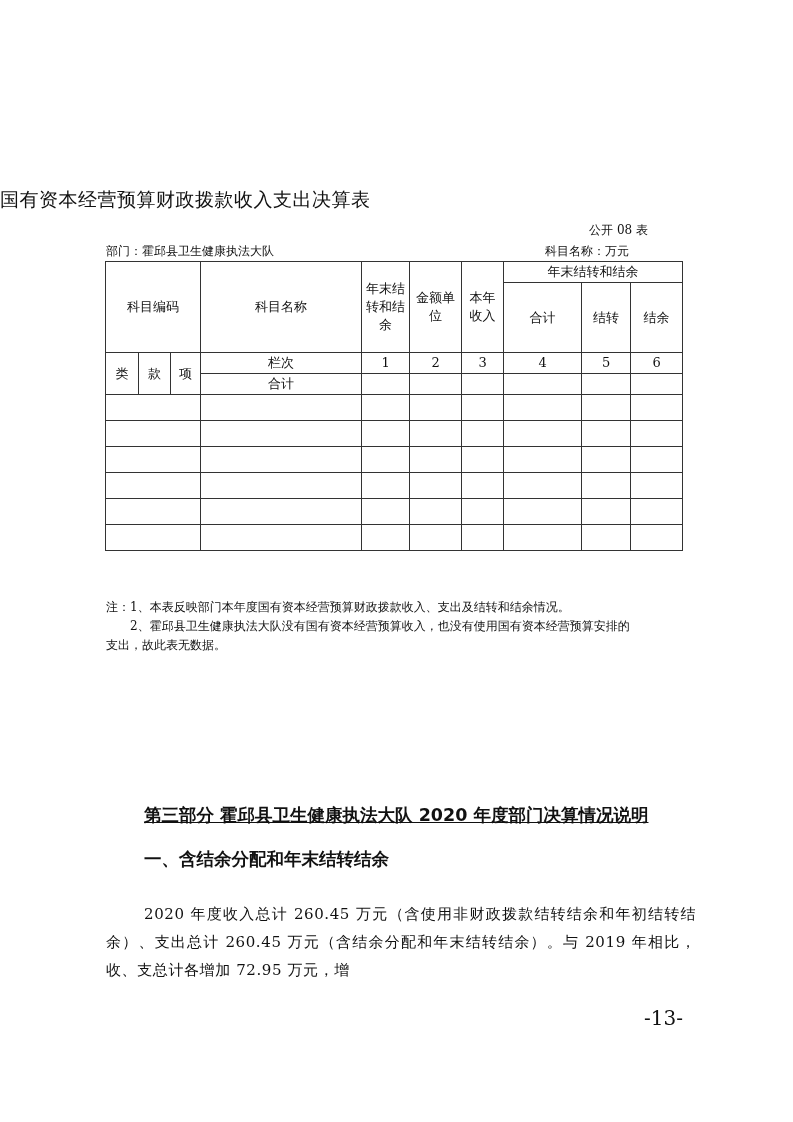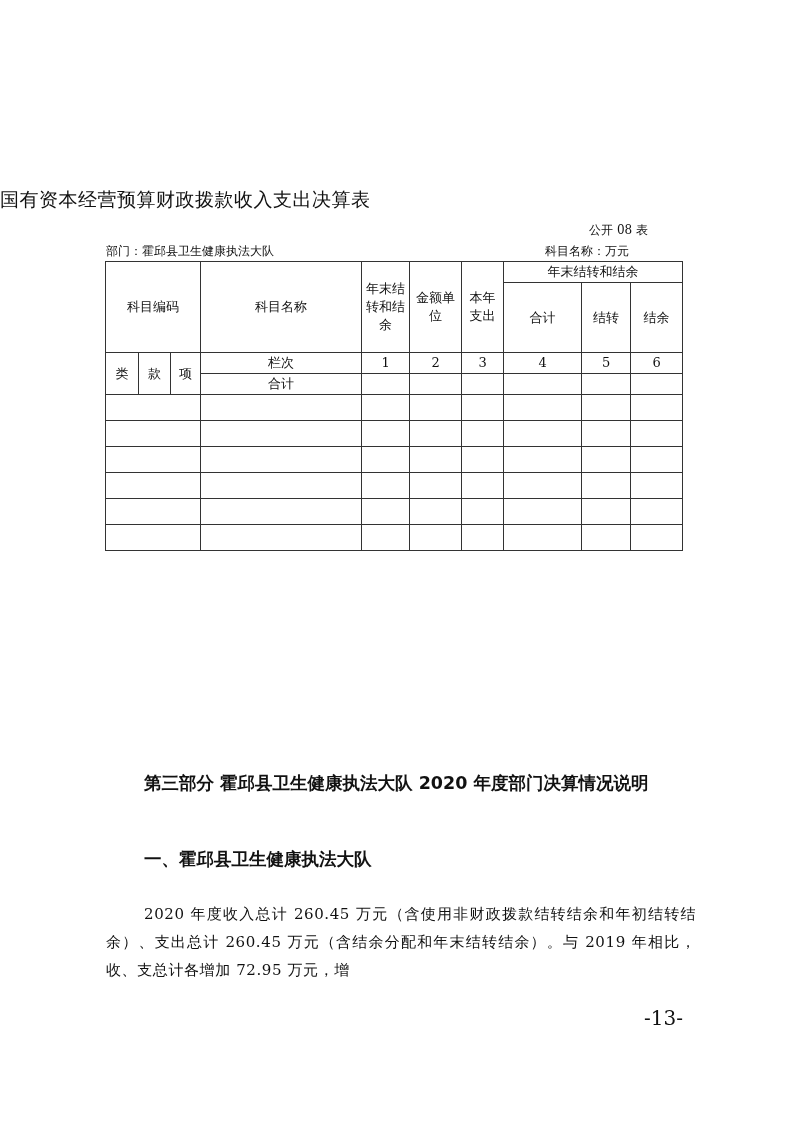--- a/index.html
+++ b/index.html
@@ -34,21 +34,21 @@
   .r-empty td { height: 25px; }
   .narrow { padding: 0 2px !important; }
 
   .notes { left: 106px; width: 590px; top: 598px; font-size: 12px; line-height: 19px; }
   .notes .indent { padding-left: 24px; }
 
   .section {
     left: 106px; width: 588px; font-family: "DejaVu Sans", "Liberation Sans", sans-serif;
     font-size: 17.5px; line-height: 38px; font-weight: bold;
   }
-  .part-title { top: 764px; text-indent: 38px; }
+  .part-title { top: 796px; text-indent: 38px; text-decoration: underline; }
   .sub-title { top: 840px; text-indent: 38px; }
 
   .body-text {
     left: 106px; width: 590px; top: 876px; font-size: 15px; line-height: 28px;
     text-indent: 38px; text-align: justify; letter-spacing: 0.6px; margin-top: 24px;
   }
   .page-num { right: 110px; top: 1006px; font-size: 20px; }
 </style>
 </head>
 <body>
@@ -70,21 +70,21 @@
       <col style="width:78px">
       <col style="width:49px">
       <col style="width:52px">
   </colgroup>
   <tbody>
       <tr class="r-hdr-a">
     <td colspan="3" rowspan="2">科目编码</td>
     <td rowspan="2">科目名称</td>
     <td rowspan="2" class="narrow">年末结转和结余</td>
     <td rowspan="2" class="narrow">金额单位</td>
-    <td rowspan="2" class="narrow">本年支出</td>
+    <td rowspan="2" class="narrow">本年收入</td>
     <td colspan="3">年末结转和结余</td>
   </tr>
   <tr class="r-hdr-b">
     <td>合计</td>
     <td>结转</td>
     <td>结余</td>
   </tr>
   <tr class="r-col">
     <td rowspan="2">类</td>
     <td rowspan="2">款</td>
@@ -163,18 +163,21 @@
     <td></td>
     <td></td>
     <td></td>
     <td></td>
     <td></td>
   </tr>
 </tbody>
   </table>
 
 <div class="abs notes">
+  <div>注：1、本表反映部门本年度国有资本经营预算财政拨款收入、支出及结转和结余情况。</div>
+  <div class="indent">2、霍邱县卫生健康执法大队没有国有资本经营预算收入，也没有使用国有资本经营预算安排的</div>
+  <div>支出，故此表无数据。</div>
 </div>
 
 <div class="abs section part-title">第三部分  霍邱县卫生健康执法大队 2020 年度部门决算情况说明</div>
-<div class="abs section sub-title">一、霍邱县卫生健康执法大队</div>
+<div class="abs section sub-title">一、含结余分配和年末结转结余</div>
 <div class="abs body-text">2020 年度收入总计 260.45 万元（含使用非财政拨款结转结余和年初结转结余）、支出总计 260.45 万元（含结余分配和年末结转结余）。与 2019 年相比，收、支总计各增加 72.95 万元，增</div>
 <div class="abs page-num">-13-</div>
 
 </body></html>

